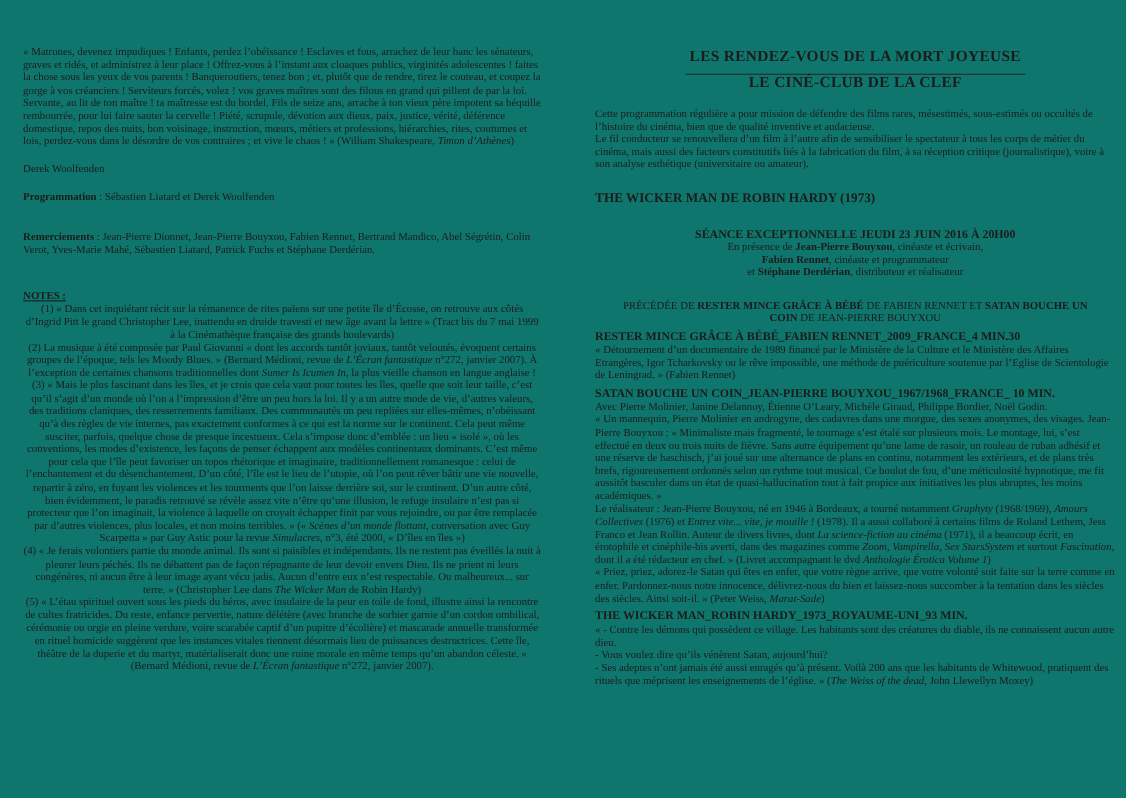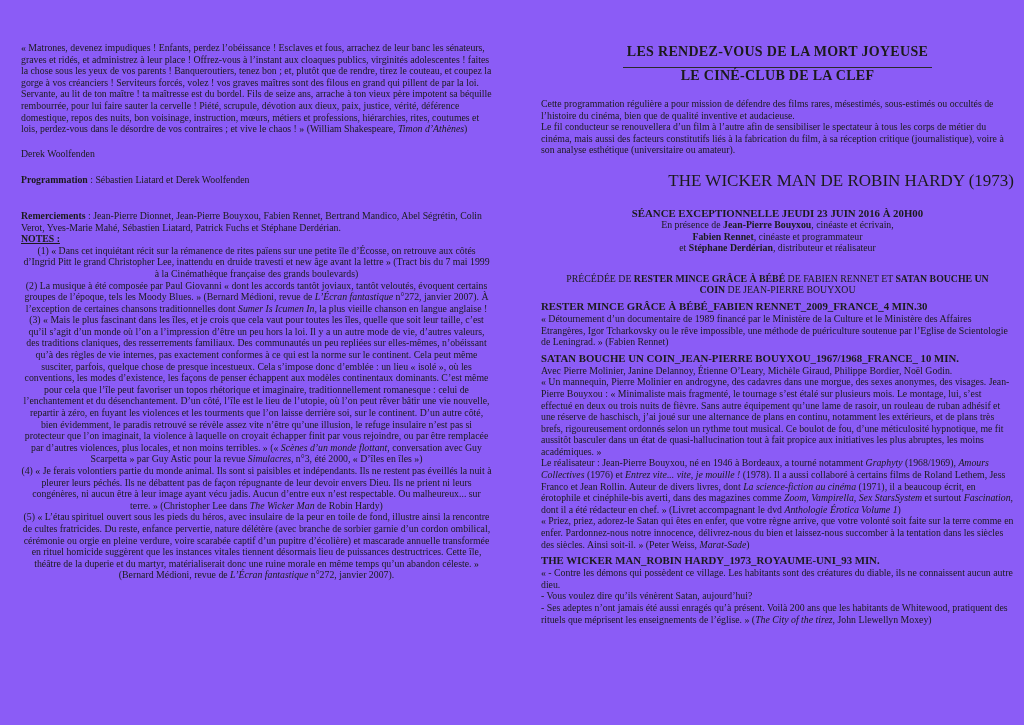--- a/index.html
+++ b/index.html
@@ -1,39 +1,39 @@
 <!DOCTYPE html>
 <html><head>
 <meta charset="utf-8">
 <style>
   html, body { margin:0; padding:0; background:#ffffff; }
   .page {
-    position:relative; width:1024px; height:725px; background:#8b5cf6;
+    position:relative; width:1024px; height:725px; background:#0f766e;
     font-family:"Liberation Serif", "DejaVu Serif", serif;
     color:#1b1b1b; overflow:hidden;
   }
   .col { position:absolute; top:0; }
   .col-left  { left:21px;  top:42px; width:471px; }
   .col-right { left:541px; top:44px; width:473px; }
   p, h1, h2, h3, h4 { margin:0; }
   .body { font-size:9.8px; line-height:11.6px; text-align:left; }
   .sig   { margin-top:13px; }
   .prog  { margin-top:15px; }
   .remer { margin-top:24px; }
-  .notes-label { font-weight:bold;text-decoration:underline; }
+  .notes-label { margin-top:31px; font-weight:bold;text-decoration:underline; }
   .note { margin:0;text-align:center; }
 
   .title1 {
     display:table; margin:0 auto; font-size:14px; line-height:16px;
     font-weight:bold; letter-spacing:0.3px; text-align:center;
     padding:0 4px 7px 4px; border-bottom:1.5px solid #2a2a2a;
   }
   .title2 { text-align:center; font-size:14px; line-height:16px; font-weight:bold; letter-spacing:0.3px; }
   .intro-block { margin-top:14px; }
-  .film-title { text-align:right; font-size:17px; line-height:15px; font-weight:normal; margin-top:17px; }
+  .film-title { text-align:left; font-size:12px; line-height:15px; font-weight:bold; margin-top:17px; }
   .seance { text-align:center; font-size:10.8px; line-height:12px; font-weight:bold; margin-top:19px; }
   .presence { text-align:center; }
   .precede { text-align:center; margin-top:19px; padding:0 24px; }
   .film-section { margin-top:4px; }
   .film-section h4 { font-size:10.8px; line-height:13px; font-weight:bold; }
 </style>
 </head>
 <body>
 
 <div class="page">
@@ -79,17 +79,17 @@
       <p class="body"><span>Avec Pierre Molinier, Janine Delannoy, Étienne O’Leary, Michèle Giraud, Philippe Bordier, Noël Godin.</span></p>
       <p class="body"><span>« Un mannequin, Pierre Molinier en androgyne, des cadavres dans une morgue, des sexes anonymes, des visages. Jean-Pierre Bouyxou : « Minimaliste mais fragmenté, le tournage s’est étalé sur plusieurs mois. Le montage, lui, s’est effectué en deux ou trois nuits de fièvre. Sans autre équipement qu’une lame de rasoir, un rouleau de ruban adhésif et une réserve de haschisch, j’ai joué sur une alternance de plans en continu, notamment les extérieurs, et de plans très brefs, rigoureusement ordonnés selon un rythme tout musical. Ce boulot de fou, d’une méticulosité hypnotique, me fit aussitôt basculer dans un état de quasi-hallucination tout à fait propice aux initiatives les plus abruptes, les moins académiques. »</span></p>
       <p class="body"><span>Le réalisateur : Jean-Pierre Bouyxou, né en 1946 à Bordeaux, a tourné notamment </span><span style="font-style: italic;">Graphyty</span><span> (1968/1969), </span><span style="font-style: italic;">Amours Collectives</span><span> (1976) et </span><span style="font-style: italic;">Entrez vite... vite, je mouille !</span><span> (1978). Il a aussi collaboré à certains films de Roland Lethem, Jess Franco et Jean Rollin. Auteur de divers livres, dont </span><span style="font-style: italic;">La science-fiction au cinéma</span><span> (1971), il a beaucoup écrit, en érotophile et cinéphile-bis averti, dans des magazines comme </span><span style="font-style: italic;">Zoom</span><span>, </span><span style="font-style: italic;">Vampirella</span><span>, </span><span style="font-style: italic;">Sex StarsSystem</span><span> et surtout </span><span style="font-style: italic;">Fascination</span><span>, dont il a été rédacteur en chef. » (Livret accompagnant le dvd </span><span style="font-style: italic;">Anthologie Érotica Volume 1</span><span>)</span></p>
       <p class="body"><span>« Priez, priez, adorez-le Satan qui êtes en enfer, que votre règne arrive, que votre volonté soit faite sur la terre comme en enfer. Pardonnez-nous notre innocence, délivrez-nous du bien et laissez-nous succomber à la tentation dans les siècles des siècles. Ainsi soit-il. » (Peter Weiss, </span><span style="font-style: italic;">Marat-Sade</span><span>)</span></p>
     </div>
 
     <div class="film-section">
       <h4>THE WICKER MAN_ROBIN HARDY_1973_ROYAUME-UNI_93 MIN.</h4>
       <p class="body"><span>« - Contre les démons qui possèdent ce village. Les habitants sont des créatures du diable, ils ne connaissent aucun autre dieu.</span></p>
       <p class="body"><span>- Vous voulez dire qu’ils vénèrent Satan, aujourd’hui?</span></p>
-      <p class="body"><span>- Ses adeptes n’ont jamais été aussi enragés qu’à présent. Voilà 200 ans que les habitants de Whitewood, pratiquent des rituels que méprisent les enseignements de l’église. » (</span><span style="font-style: italic;">The City of the tirez</span><span>, John Llewellyn Moxey)</span></p>
+      <p class="body"><span>- Ses adeptes n’ont jamais été aussi enragés qu’à présent. Voilà 200 ans que les habitants de Whitewood, pratiquent des rituels que méprisent les enseignements de l’église. » (</span><span style="font-style: italic;">The Weiss of the dead</span><span>, John Llewellyn Moxey)</span></p>
     </div>
   </div>
 
 </div>
 
 </body></html>

